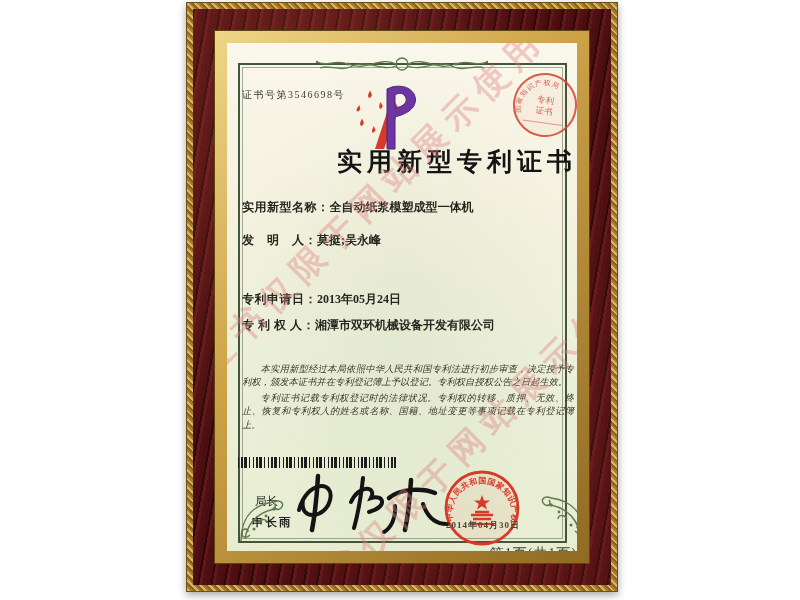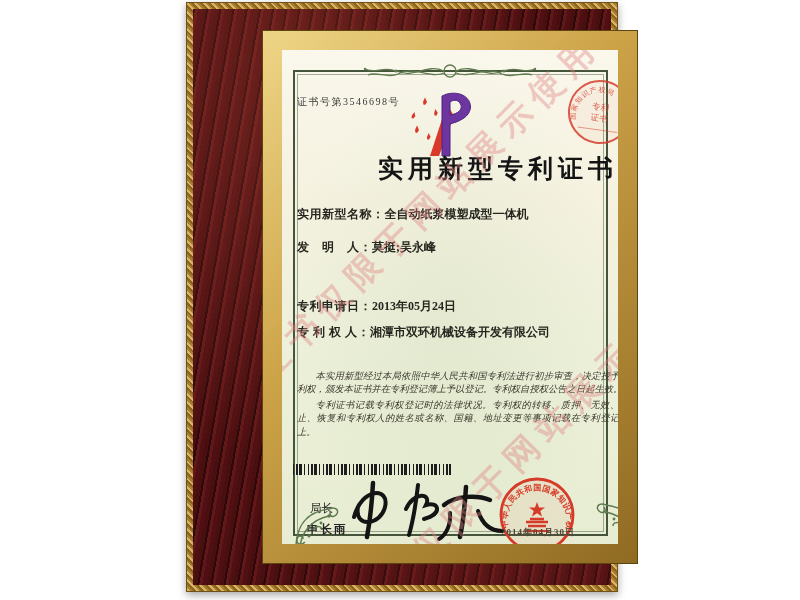--- a/index.html
+++ b/index.html
@@ -17,24 +17,23 @@
   }
   .wood{
     width:100%;height:100%;box-sizing:border-box;padding:21px;
     background-color:#4f1013;
     background-image:
       radial-gradient(ellipse at 28% 18%, rgba(200,90,66,.28), transparent 55%),
       radial-gradient(ellipse at 75% 80%, rgba(160,55,45,.22), transparent 55%),
       repeating-linear-gradient(100deg, rgba(0,0,0,.45) 0 2px, rgba(140,40,36,.30) 2px 5px, rgba(0,0,0,0) 5px 9px, rgba(70,12,12,.5) 9px 13px);
   }
   .bevel{
-    width:100%;height:100%;box-sizing:border-box;padding:20px;
+    width:100%;height:100%;box-sizing:border-box;padding:13px;
     background:linear-gradient(135deg,#eed687 0%,#cda348 40%,#8f6a22 100%);
     box-shadow:inset 0 0 0 1px #5d450f;
-    margin-left:48px;
   }
   
   .paper{
     position:relative;width:100%;height:100%;overflow:hidden;
     background:
       radial-gradient(ellipse at 50% 55%, rgba(150,180,130,.12), transparent 70%),
       linear-gradient(180deg,#faf7ec 0%,#f5f2e0 30%,#ecf0d9 65%,#e7edd2 100%);
   }
   .cert-border{
     position:absolute;left:11px;top:20px;right:10px;bottom:8px;

